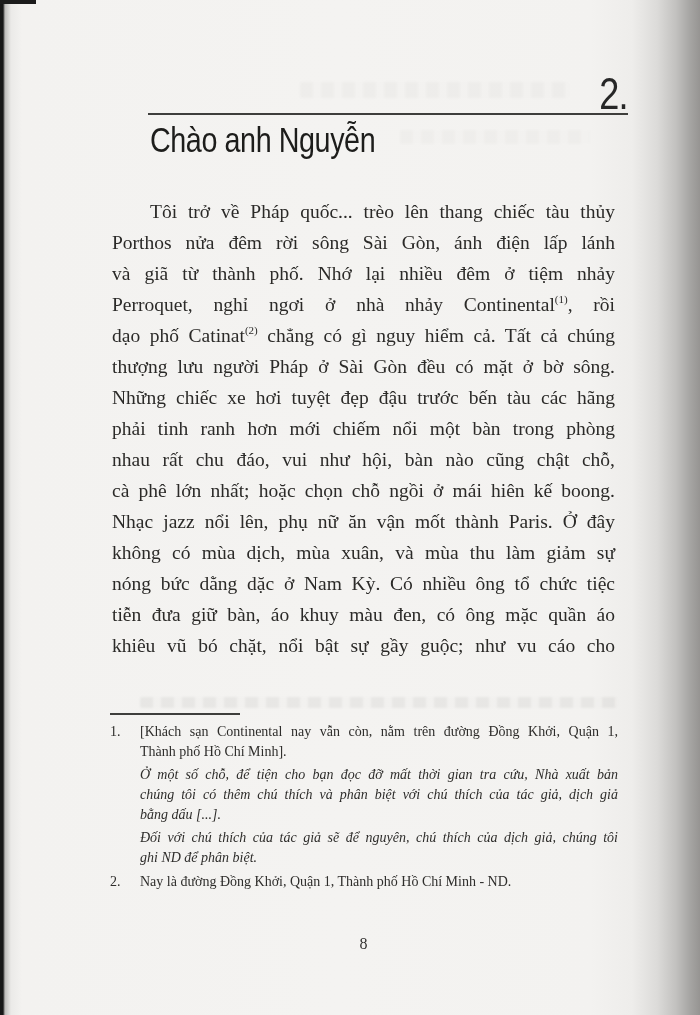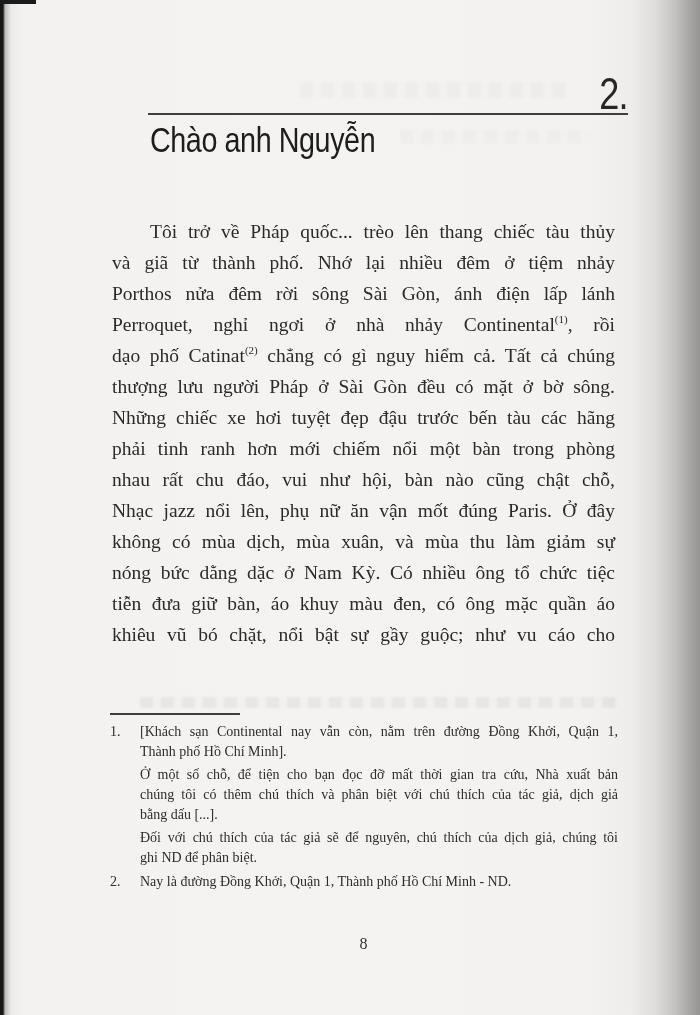--- a/index.html
+++ b/index.html
@@ -53,21 +53,20 @@
     transform: scaleX(0.82); transform-origin: left top;
     white-space: nowrap;
   }
 
   .body-text {
     position: absolute;
     left: 112px; top: 196px;
     width: 503px;
     font-size: 19.5px; line-height: 31px;
     color: #2b2a28;
-    margin-top: 20px;
   }
   .body-line {
     text-align: justify;
     text-align-last: justify;
     white-space: normal;
     height: 31px; overflow: visible;
   }
   .body-line.indent { padding-left: 38px; }
   .body-line sup {
     font-size: 11px; line-height: 0;
@@ -87,21 +86,21 @@
     left: 110px; top: 722px;
     width: 508px;
     font-size: 14px; line-height: 20px;
     color: #2e2d2b;
   }
   .fn-item { display: flex; }
   .fn-item + .fn-item { margin-top: 4px; }
   .fn-marker { width: 30px; flex: 0 0 30px; }
   .fn-text { flex: 1 1 auto; min-width: 0; }
   .fn-para + .fn-para { margin-top: 3px; }
-  .fn-para.italic { }
+  .fn-para.italic { font-style: italic; }
   .fn-line { text-align: justify; text-align-last: justify; }
   .fn-line.last { text-align-last: left; }
 
   .page-num {
     position: absolute;
     left: 112px; top: 935px;
     width: 503px;
     text-align: center;
     font-size: 16px; color: #333230;
   }
@@ -129,29 +128,30 @@
   <div class="ghost ghost-2"></div>
   <div class="ghost ghost-3"></div>
   <div class="ghost ghost-1"></div>
 
   <div class="chapter-num">2.</div>
   <div class="header-rule"></div>
   <div class="chapter-title">Chào anh Nguyễn</div>
 
   <div class="body-text">
       <div class="body-line indent"><span>Tôi trở về Pháp quốc... trèo lên thang chiếc tàu thủy</span></div>
+      <div class="body-line"><span>Porthos nửa đêm rời sông Sài Gòn, ánh điện lấp lánh</span></div>
       <div class="body-line"><span>và giã từ thành phố. Nhớ lại nhiều đêm ở tiệm nhảy</span></div>
-      <div class="body-line"><span>Porthos nửa đêm rời sông Sài Gòn, ánh điện lấp lánh</span></div>
       <div class="body-line"><span>Perroquet, nghỉ ngơi ở nhà nhảy Continental</span><sup>(1)</sup><span>, rồi</span></div>
       <div class="body-line"><span>dạo phố Catinat</span><sup>(2)</sup><span> chẳng có gì nguy hiểm cả. Tất cả chúng</span></div>
       <div class="body-line"><span>thượng lưu người Pháp ở Sài Gòn đều có mặt ở bờ sông.</span></div>
       <div class="body-line"><span>Những chiếc xe hơi tuyệt đẹp đậu trước bến tàu các hãng</span></div>
       <div class="body-line"><span>phải tinh ranh hơn mới chiếm nổi một bàn trong phòng</span></div>
       <div class="body-line"><span>nhau rất chu đáo, vui như hội, bàn nào cũng chật chỗ,</span></div>
-      <div class="body-line"><span>Nhạc jazz nổi lên, phụ nữ ăn vận mốt đúng Paris. Ở đây</span></div>
+      <div class="body-line"><span>cà phê lớn nhất; hoặc chọn chỗ ngồi ở mái hiên kế boong.</span></div>
+      <div class="body-line"><span>Nhạc jazz nổi lên, phụ nữ ăn vận mốt thành Paris. Ở đây</span></div>
       <div class="body-line"><span>không có mùa dịch, mùa xuân, và mùa thu làm giảm sự</span></div>
       <div class="body-line"><span>nóng bức dằng dặc ở Nam Kỳ. Có nhiều ông tổ chức tiệc</span></div>
       <div class="body-line"><span>tiễn đưa giữ bàn, áo khuy màu đen, có ông mặc quần áo</span></div>
       <div class="body-line"><span>khiêu vũ bó chặt, nổi bật sự gầy guộc; như vu cáo cho</span></div>
     </div>
 
   <div class="fn-rule"></div>
   <div class="footnotes">
       <div class="fn-item">
         <div class="fn-marker">1.</div>

